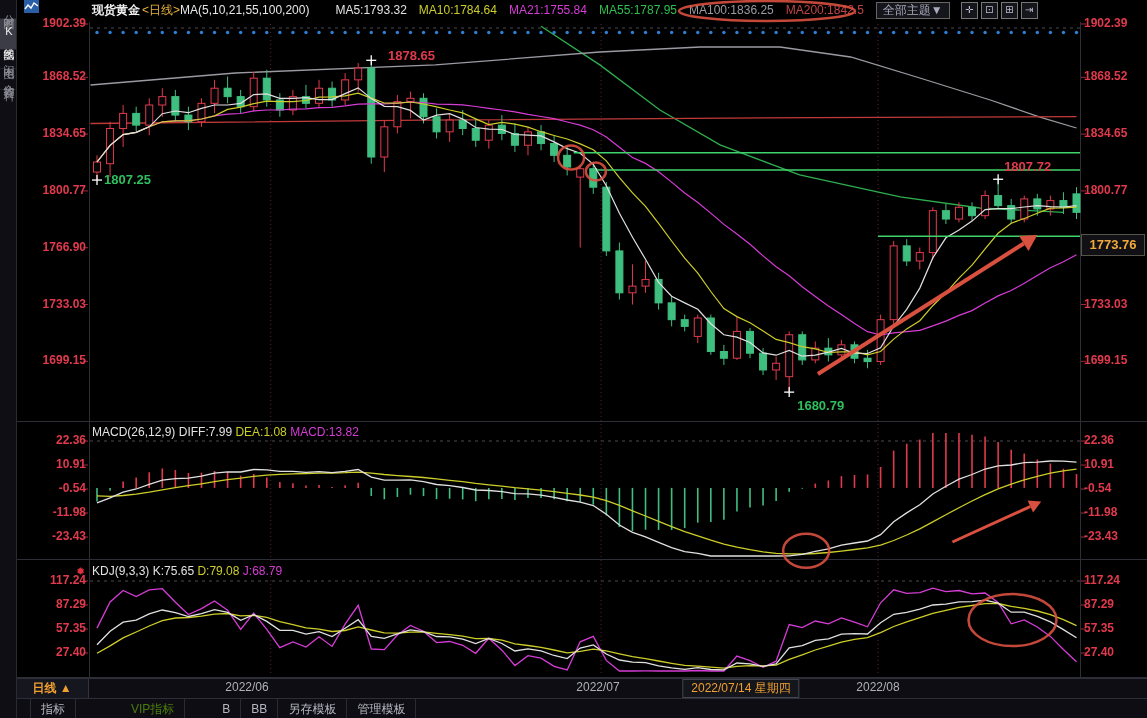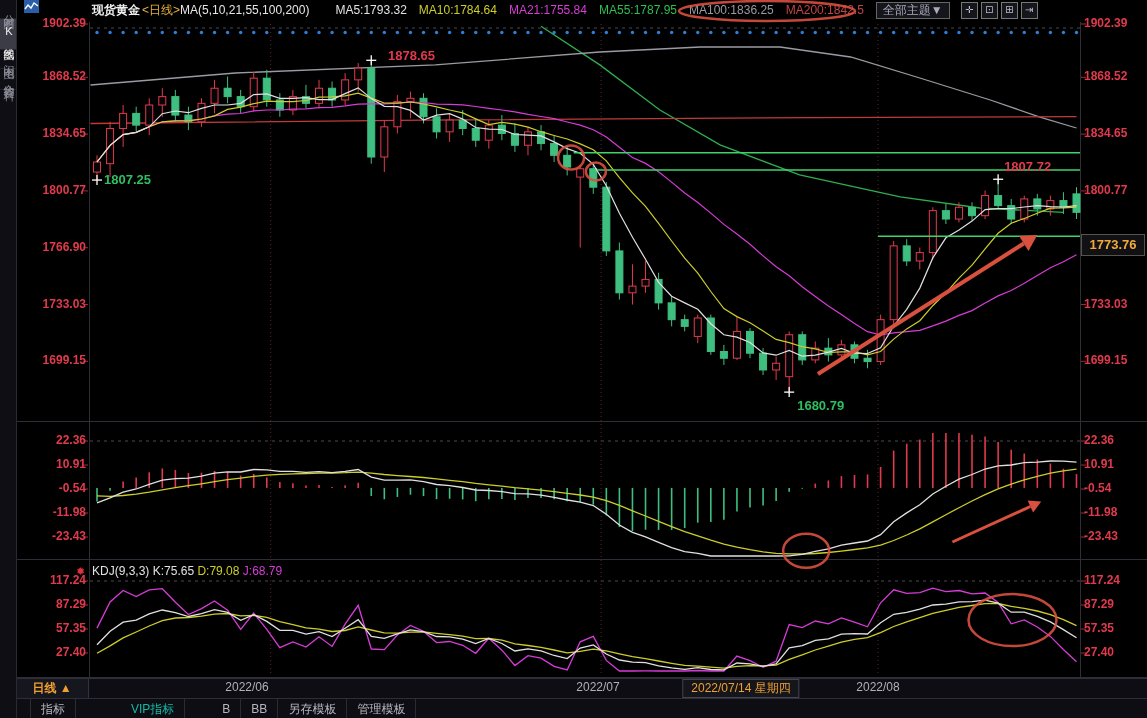--- a/index.html
+++ b/index.html
@@ -49,21 +49,21 @@
   .xtick{position:absolute;top:1px;transform:translateX(-50%);}
   #xhair-date{position:absolute;top:0;transform:translateX(-50%);border:1px solid #44444f;
         background:#15151c;color:#f0a030;padding:0 8px;height:17px;line-height:17px;}
   #toolbar{position:absolute;left:16px;top:698px;width:1131px;height:20px;background:#0d0d13;
         border-top:1px solid #2e2e38;display:flex;align-items:stretch;z-index:4;
         font-size:12px;padding-left:14px;}
   .tb-item{color:#b6b6c0;padding:1px 10px 0;border-right:1px solid #2b2b33;cursor:pointer;
         line-height:18px;}
   .tb-item:first-child{border-left:1px solid #2b2b33;}
   .tb-item.active{background:#4c1d95;color:#fff;margin-top:48px;}
-  .tb-item.vip{color:#14b8a6;}
+  .tb-item.vip{color:#4d7c0f;}
   
   #watermark{position:absolute;left:1012px;top:652px;font-size:40px;color:#f2f2f2;
      letter-spacing:2px;z-index:7;text-shadow:0 0 5px rgba(255,255,255,.35);}
 </style>
 </head>
 <body>
 
 <div id="app">
 
   <svg id="plot" width="1147" height="718">
@@ -457,20 +457,26 @@
     <div id="theme-btn">全部主题▼</div>
     <div id="tool-icons">
         <div class="tico">✛</div>
         <div class="tico">⊡</div>
         <div class="tico">⊞</div>
         <div class="tico">⇥</div>
       </div>
   </div>
 
   <div id="labels">
+    <div class="ind-title" style="left:92px;top:425px;">
+      <span class="c-white">MACD(26,12,9)</span>
+      <span class="c-white">DIFF:7.99</span>
+      <span class="c-yellow">DEA:1.08</span>
+      <span class="c-magenta">MACD:13.82</span>
+    </div>
     <div class="ind-title" style="left:92px;top:564px;">
       <span class="c-white">KDJ(9,3,3)</span>
       <span class="c-white">K:75.65</span>
       <span class="c-yellow">D:79.08</span>
       <span class="c-magenta">J:68.79</span>
     </div>
   <div class="marker" style="color: rgb(47, 191, 95); left: 104px; top: 172.05px;">1807.25</div>
       <div class="marker" style="color: rgb(225, 58, 76); left: 388px; top: 48.312px;">1878.65</div>
       <div class="marker" style="color: rgb(47, 191, 95); left: 797.18px; top: 398.123px;">1680.79</div>
       <div class="marker" style="color: rgb(225, 58, 76); left: 1004.14px; top: 159.262px;">1807.72</div>

